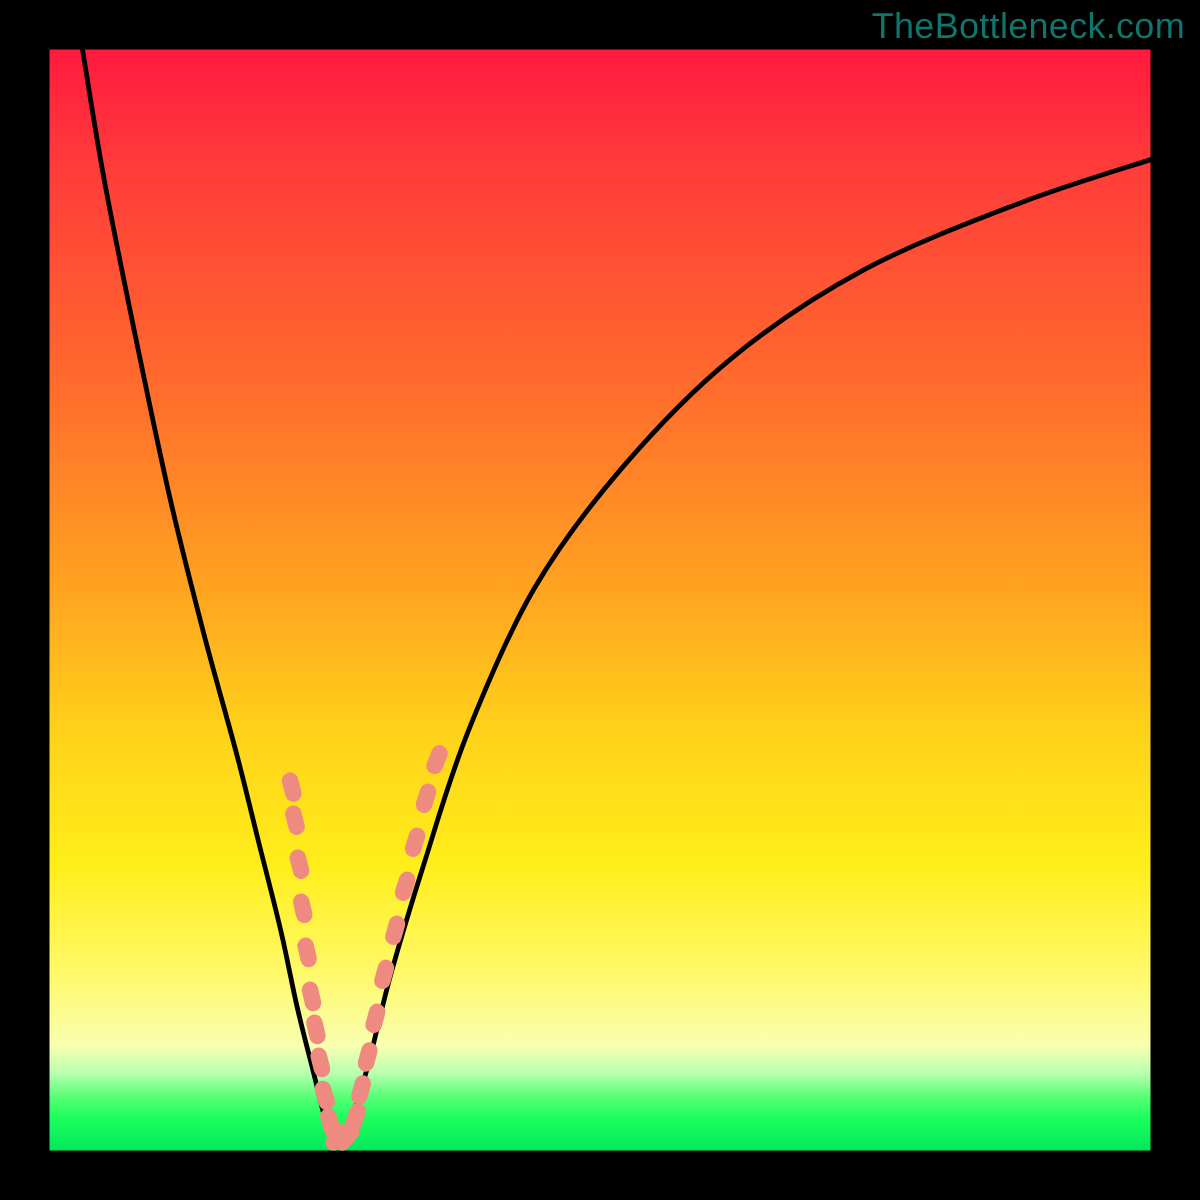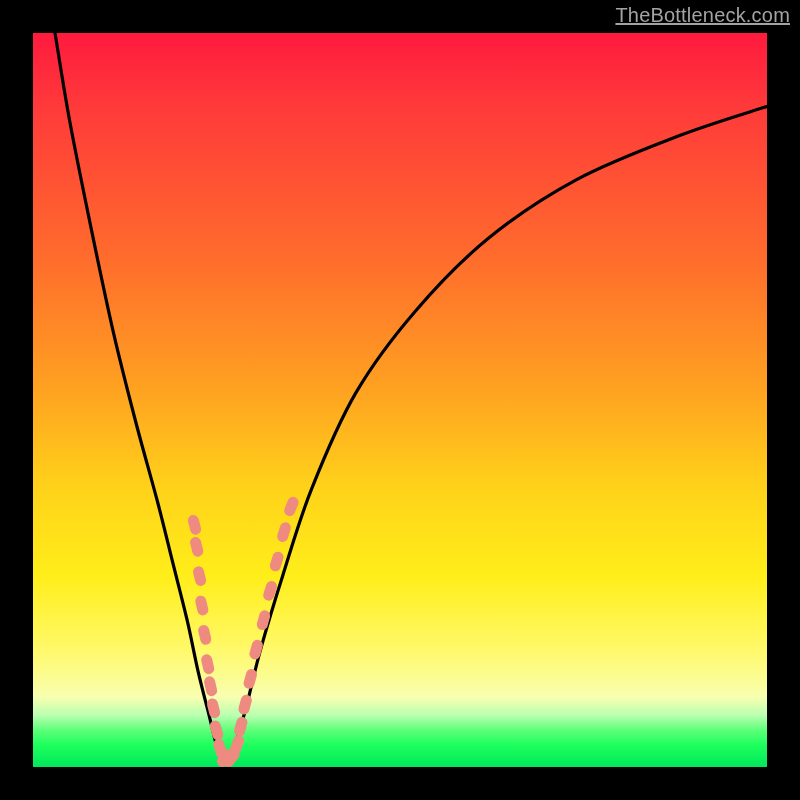--- a/index.html
+++ b/index.html
@@ -39,26 +39,25 @@
       #b8ffb0 93%,
       #5cff78 95%,
       #1eff5e 97%,
       #00e85a 100%
     );
   }
   .watermark {
     position: absolute;
     top: 4px;
     right: 10px;
-    color: #a3a3a3;
-    font-size: 20px;
+    color: #0f766e;
+    font-size: 24px;
     font-weight: 500;
     letter-spacing: 0.2px;
     user-select: none;
-    text-decoration: underline;
   }
   svg.curve {
     position: absolute;
     left: 0;
     top: 0;
     width: 734px;
     height: 734px;
     overflow: visible;
   }
 </style>

